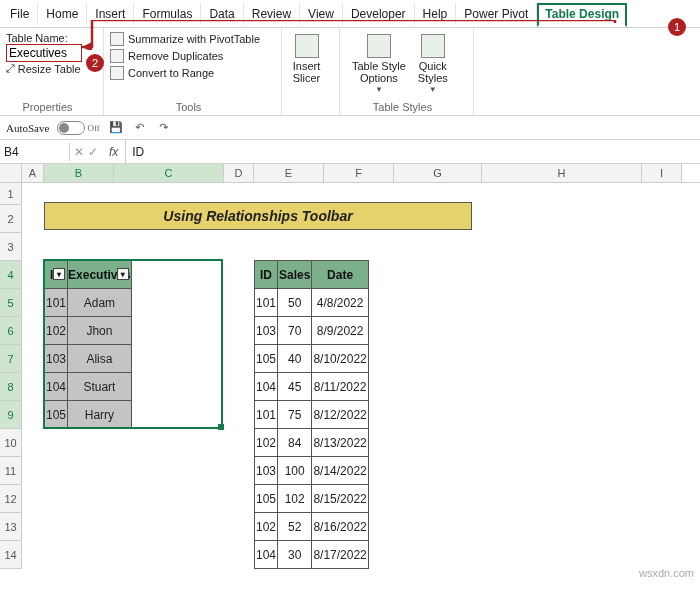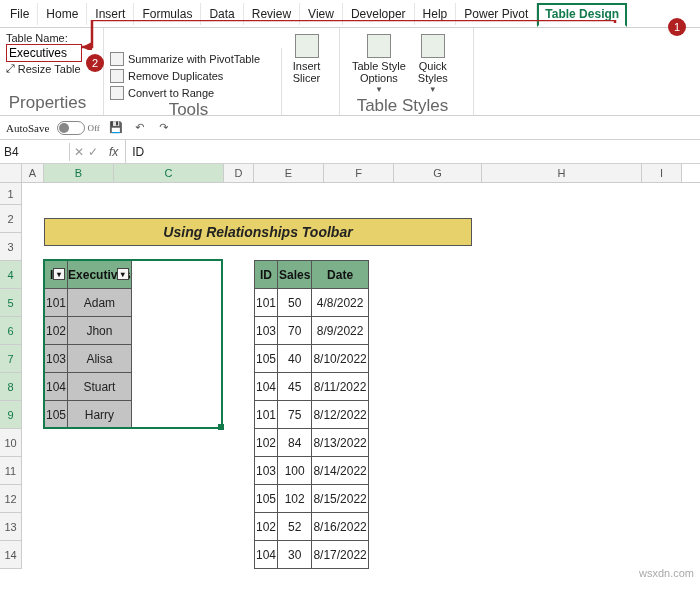--- a/index.html
+++ b/index.html
@@ -57,21 +57,21 @@
   .group {
     border-right: 1px solid #e0e0e0;
     padding: 4px 14px 2px 6px;
     display: flex;
     flex-direction: column;
     justify-content: space-between;
     position: relative;
   }
   .group-title {
     text-align: center;
-    font-size: 17px;
+    font-size: 11px;
     color: #666;
   }
   .properties input.tname {
     width: 76px;
     border: 1px solid #b02020;
     font-size: 12px;
     padding: 1px 2px;
   }
   .label-sm { font-size: 11px; }
   .resize {
@@ -198,21 +198,21 @@
       <div class="label-sm">Table Name:</div>
       <input class="tname" value="Executives" style="">
       <div class="resize">
         <span>⤢</span>
         <span>Resize Table</span>
       </div>
     </div>
     <div class="group-title">Properties</div>
   </div>
 
-  <div class="group" style="width:178px;margin-top:20px;">
+  <div class="group" style="width:178px;">
     <div class="tools-list">
       <div>
           <span class="iconbox"></span>
           <span>Summarize with PivotTable</span>
         </div>
       <div>
           <span class="iconbox"></span>
           <span>Remove Duplicates</span>
         </div>
       <div>
@@ -301,21 +301,21 @@
       <div class="sel-row-hdr">7</div>
       <div class="sel-row-hdr">8</div>
       <div class="sel-row-hdr">9</div>
       <div>10</div>
       <div>11</div>
       <div>12</div>
       <div>13</div>
       <div>14</div>
     </div>
     <div class="cells" style="left:22px;">
-      <div class="titlecell" style="left:22px;top:36px;">Using Relationships Toolbar</div>
+      <div class="titlecell" style="left:22px;top:20px;">Using Relationships Toolbar</div>
 
       <table class="tbl1" style="left:22px;top:78px;">
         <tbody>
             <tr>
           <th class="c1">
                 <div class="hwrap">
                   <span>ID</span>
                 </div>
                 <div class="dd">▾</div>
               </th>

